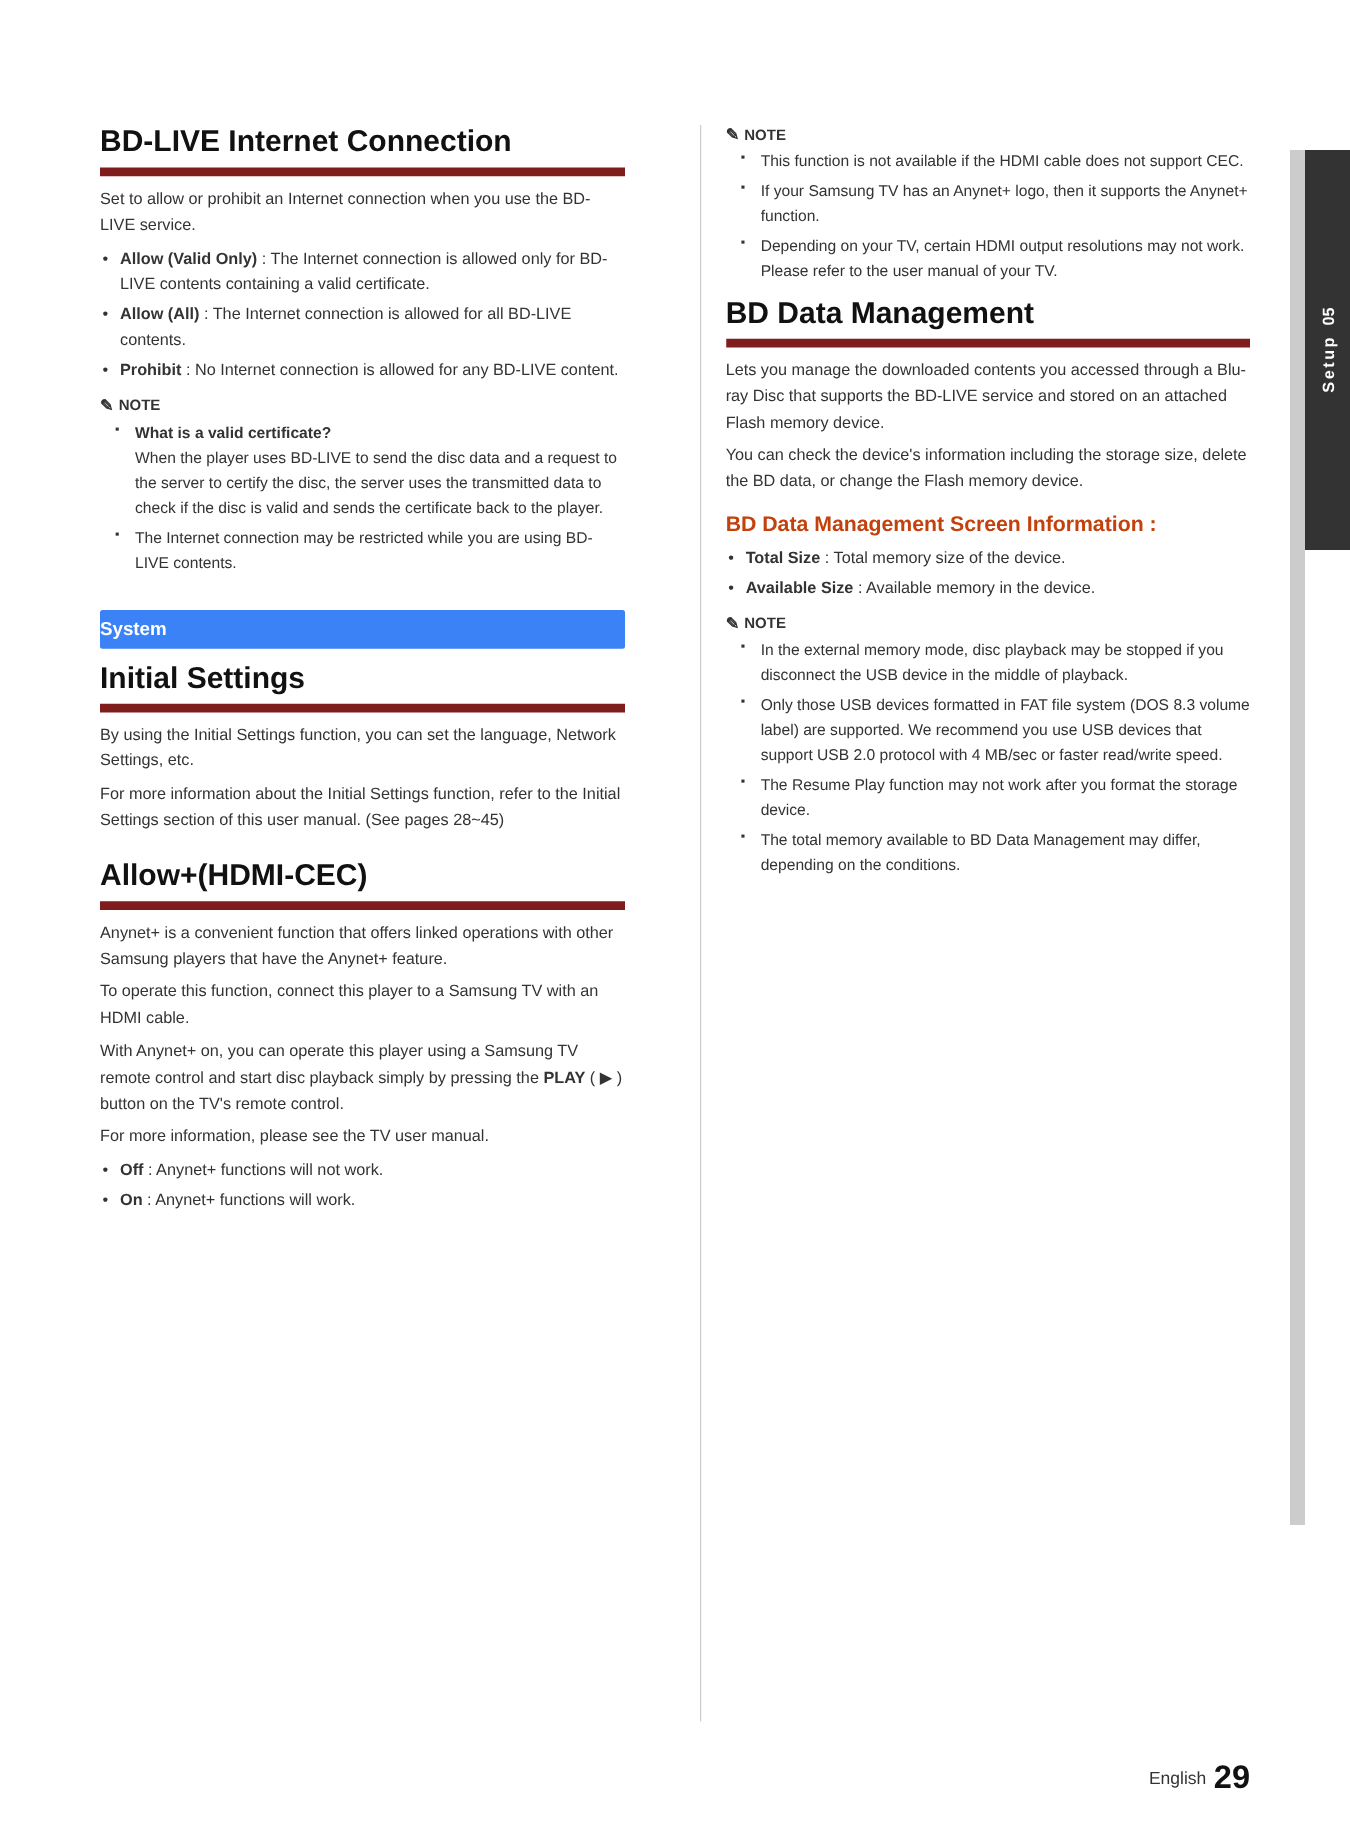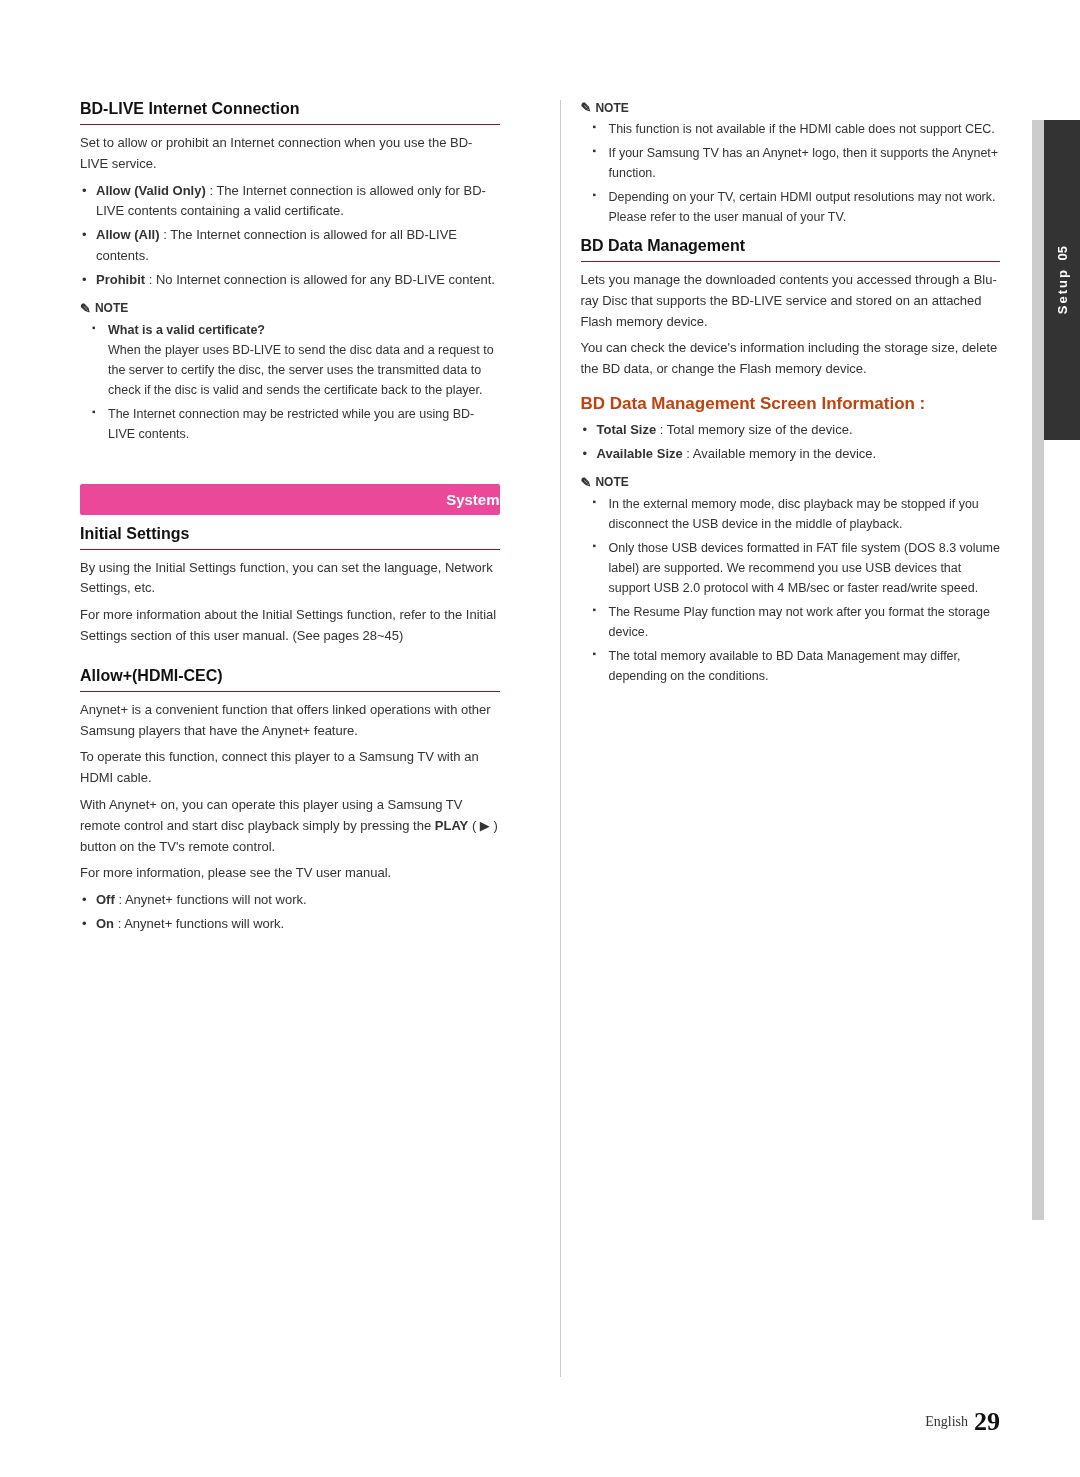--- a/index.html
+++ b/index.html
@@ -81,37 +81,37 @@
 
     
     .right-col {
       flex: 1;
       padding-left: 20px;
       border-left: 1px solid #ccc;
     }
 
     
     .section-title {
-      font-size: 16px;
+      font-size: 24px;
       font-weight: bold;
       color: #111;
       margin-bottom: 8px;
       padding-bottom: 6px;
-      border-bottom: 1px solid #7f1d1d;
+      border-bottom: 7px solid #7f1d1d;
     }
 
     
     .system-banner {
-      background: #ec4899;
+      background: #3b82f6;
       color: #fff;
-      text-align: right;
+      text-align: left;
       font-size: 15px;
       font-weight: bold;
       padding: 7px 0;
-      margin: 40px 0 10px 0;
+      margin: 28px 0 10px 0;
       border-radius: 2px;
     }
 
     
     .body-text {
       font-size: 13px;
       line-height: 1.6;
       color: #333;
       margin-bottom: 6px;
     }
@@ -199,21 +199,20 @@
       margin: 14px 0 6px 0;
     }
 
     
     .page-footer {
       position: absolute;
       bottom: 40px;
       right: 80px;
       font-size: 14px;
       color: #333;
-      font-family: Liberation Serif, serif;
     }
 
     .page-footer-inner {
       display: flex;
       align-items: center;
       gap: 6px;
     }
 
     .page-number {
       font-size: 26px;

